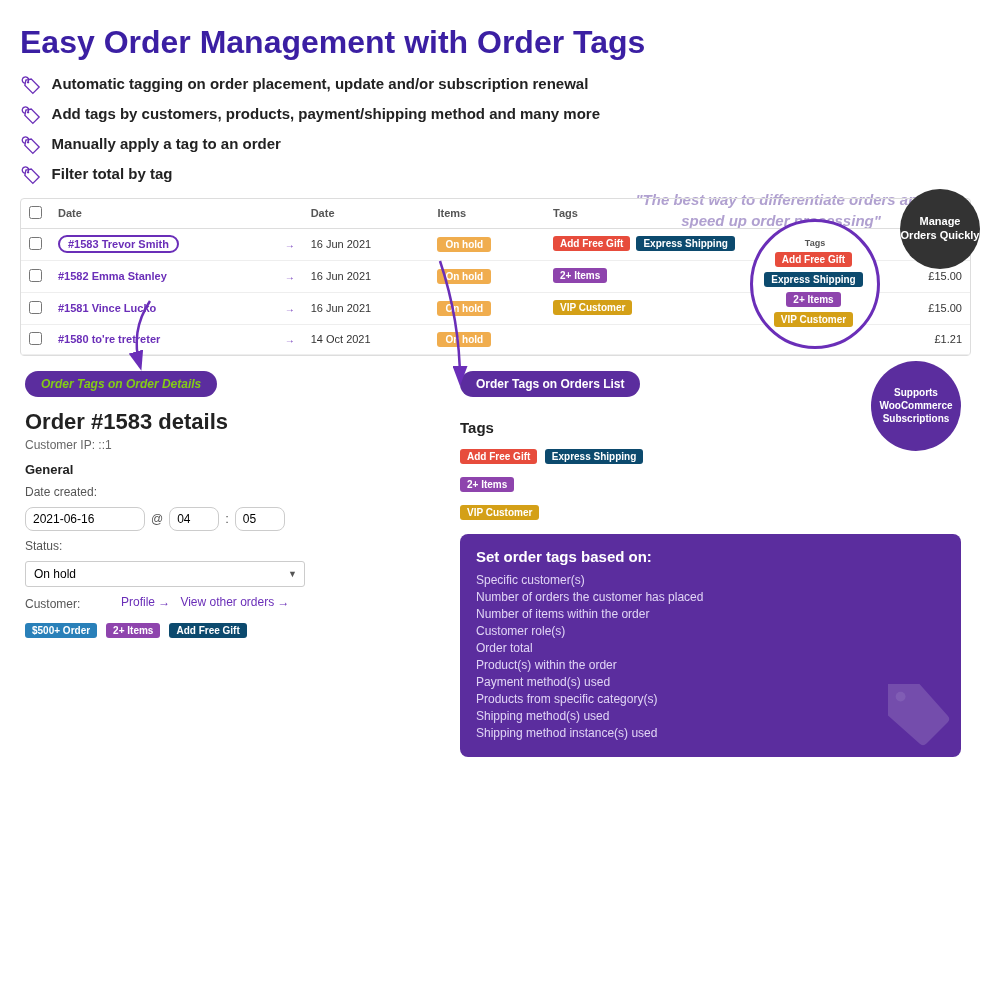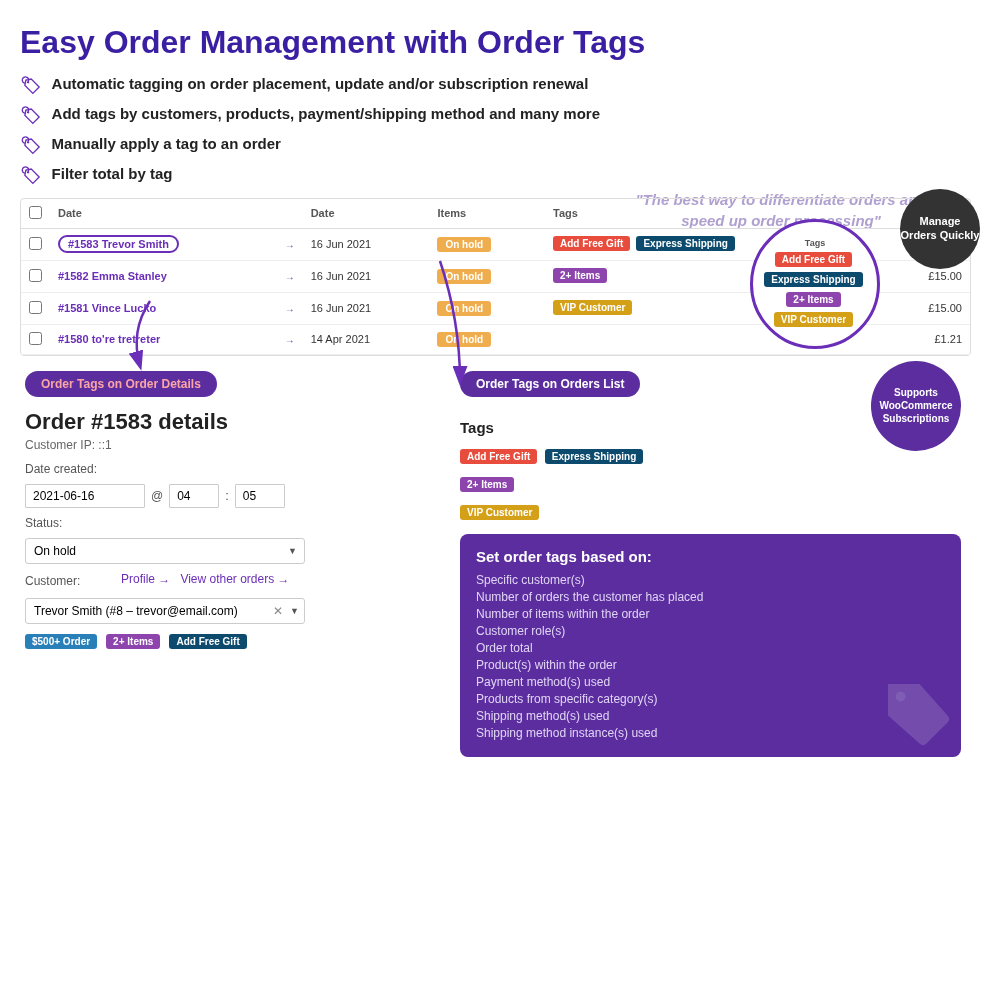--- a/index.html
+++ b/index.html
@@ -221,21 +221,21 @@
       margin-bottom: 8px;
       gap: 6px;
     }
     .form-label {
       font-size: 12px;
       color: #555;
       min-width: 90px;
     }
     .form-input {
       border: 1px solid #ccc;
-      border-radius: 1px;
+      border-radius: 8px;
       padding: 4px 7px;
       font-size: 12px;
       background: #fff;
     }
     .form-input.wide { width: 120px; }
     .form-input.small { width: 50px; }
     .form-at { font-size: 12px; color: #555; }
     .form-colon { font-size: 13px; color: #555; }
     .status-select {
       border: 1px solid #ccc;
@@ -484,21 +484,21 @@
           <td>16 Jun 2021</td>
           <td><span class="status-badge">On hold</span></td>
           <td><span class="tag-badge tag-vip" style="background:#d4a017;">VIP Customer</span></td>
           <td class="amount">£15.00</td>
         </tr>
 
         <tr>
           <td><input type="checkbox" style=""></td>
           <td><a href="#" class="order-link">#1580 to're tretreter</a></td>
           <td><span class="sort-arrow">→</span></td>
-          <td>14 Apr 2021</td>
+          <td>14 Oct 2021</td>
           <td><span class="status-badge">On hold</span></td>
           <td></td>
           <td class="amount">£1.21</td>
         </tr>
       </tbody>
     </table>
   </div>
 
   <div class="lower-section">
 
@@ -506,25 +506,26 @@
       
       <svg style="position:absolute; left:100px; top:-55px; width:60px; height:70px; z-index:6; overflow:visible;">
         <defs>
           <marker id="arrowhead-l" markerWidth="8" markerHeight="6" refX="6" refY="3" orient="auto">
             <polygon points="0 0, 8 3, 0 6" fill="#6a2eb8"></polygon>
           </marker>
         </defs>
         <path d="M30,0 Q10,30 20,65" stroke="#6a2eb8" stroke-width="2.5" fill="none" marker-end="url(#arrowhead-l)"></path>
       </svg>
 
-      <div class="order-tags-label" style="background:#5b2d9e; color:#fca5a5; border-radius:20px; padding:6px 16px; font-size:12px; font-weight:700; display:inline-block; margin-bottom:12px;">Order Tags on Order Details</div>
+      <div class="order-tags-label" style="background:#5b2d9e; color:#84cc16; border-radius:20px; padding:6px 16px; font-size:12px; font-weight:700; display:inline-block; margin-bottom:12px;font-style:italic;">Order Tags on Order Details</div>
 
       <div class="order-details-title">Order #1583 details</div>
       <div class="order-details-sub">Customer IP: ::1</div>
 
+      <div class="section-label">General</div>
 
       <div class="form-row">
         <span class="form-label">Date created:</span>
       </div>
       <div class="form-row">
         <input class="form-input wide" type="text" value="2021-06-16" style="">
         <span class="form-at">@</span>
         <input class="form-input small" type="text" value="04" style="">
         <span class="form-colon">:</span>
         <input class="form-input small" type="text" value="05" style="">
@@ -544,27 +545,20 @@
         </div>
       </div>
 
       <div class="form-row">
         <span class="form-label">Customer:</span>
         <span class="customer-links">
           <a href="#">Profile →</a>
           &nbsp;
           <a href="#">View other orders →</a>
         </span>
-      </div>
-      <div class="form-row">
-        <div class="customer-input-wrapper">
-          <input class="customer-input" type="text" value="Trevor Smith (#8 – trevor@email.com)" style="">
-          <span class="customer-x">✕</span>
-          <span class="customer-arr">▼</span>
-        </div>
       </div>
 
       <div class="bottom-tags">
         <span class="tag-badge" style="background:#2980b9;">$500+ Order</span>
         <span class="tag-badge tag-purple">2+ Items</span>
         <span class="tag-badge tag-green">Add Free Gift</span>
       </div>
     </div>
 
     <div class="tags-panel" style="position:relative;">

